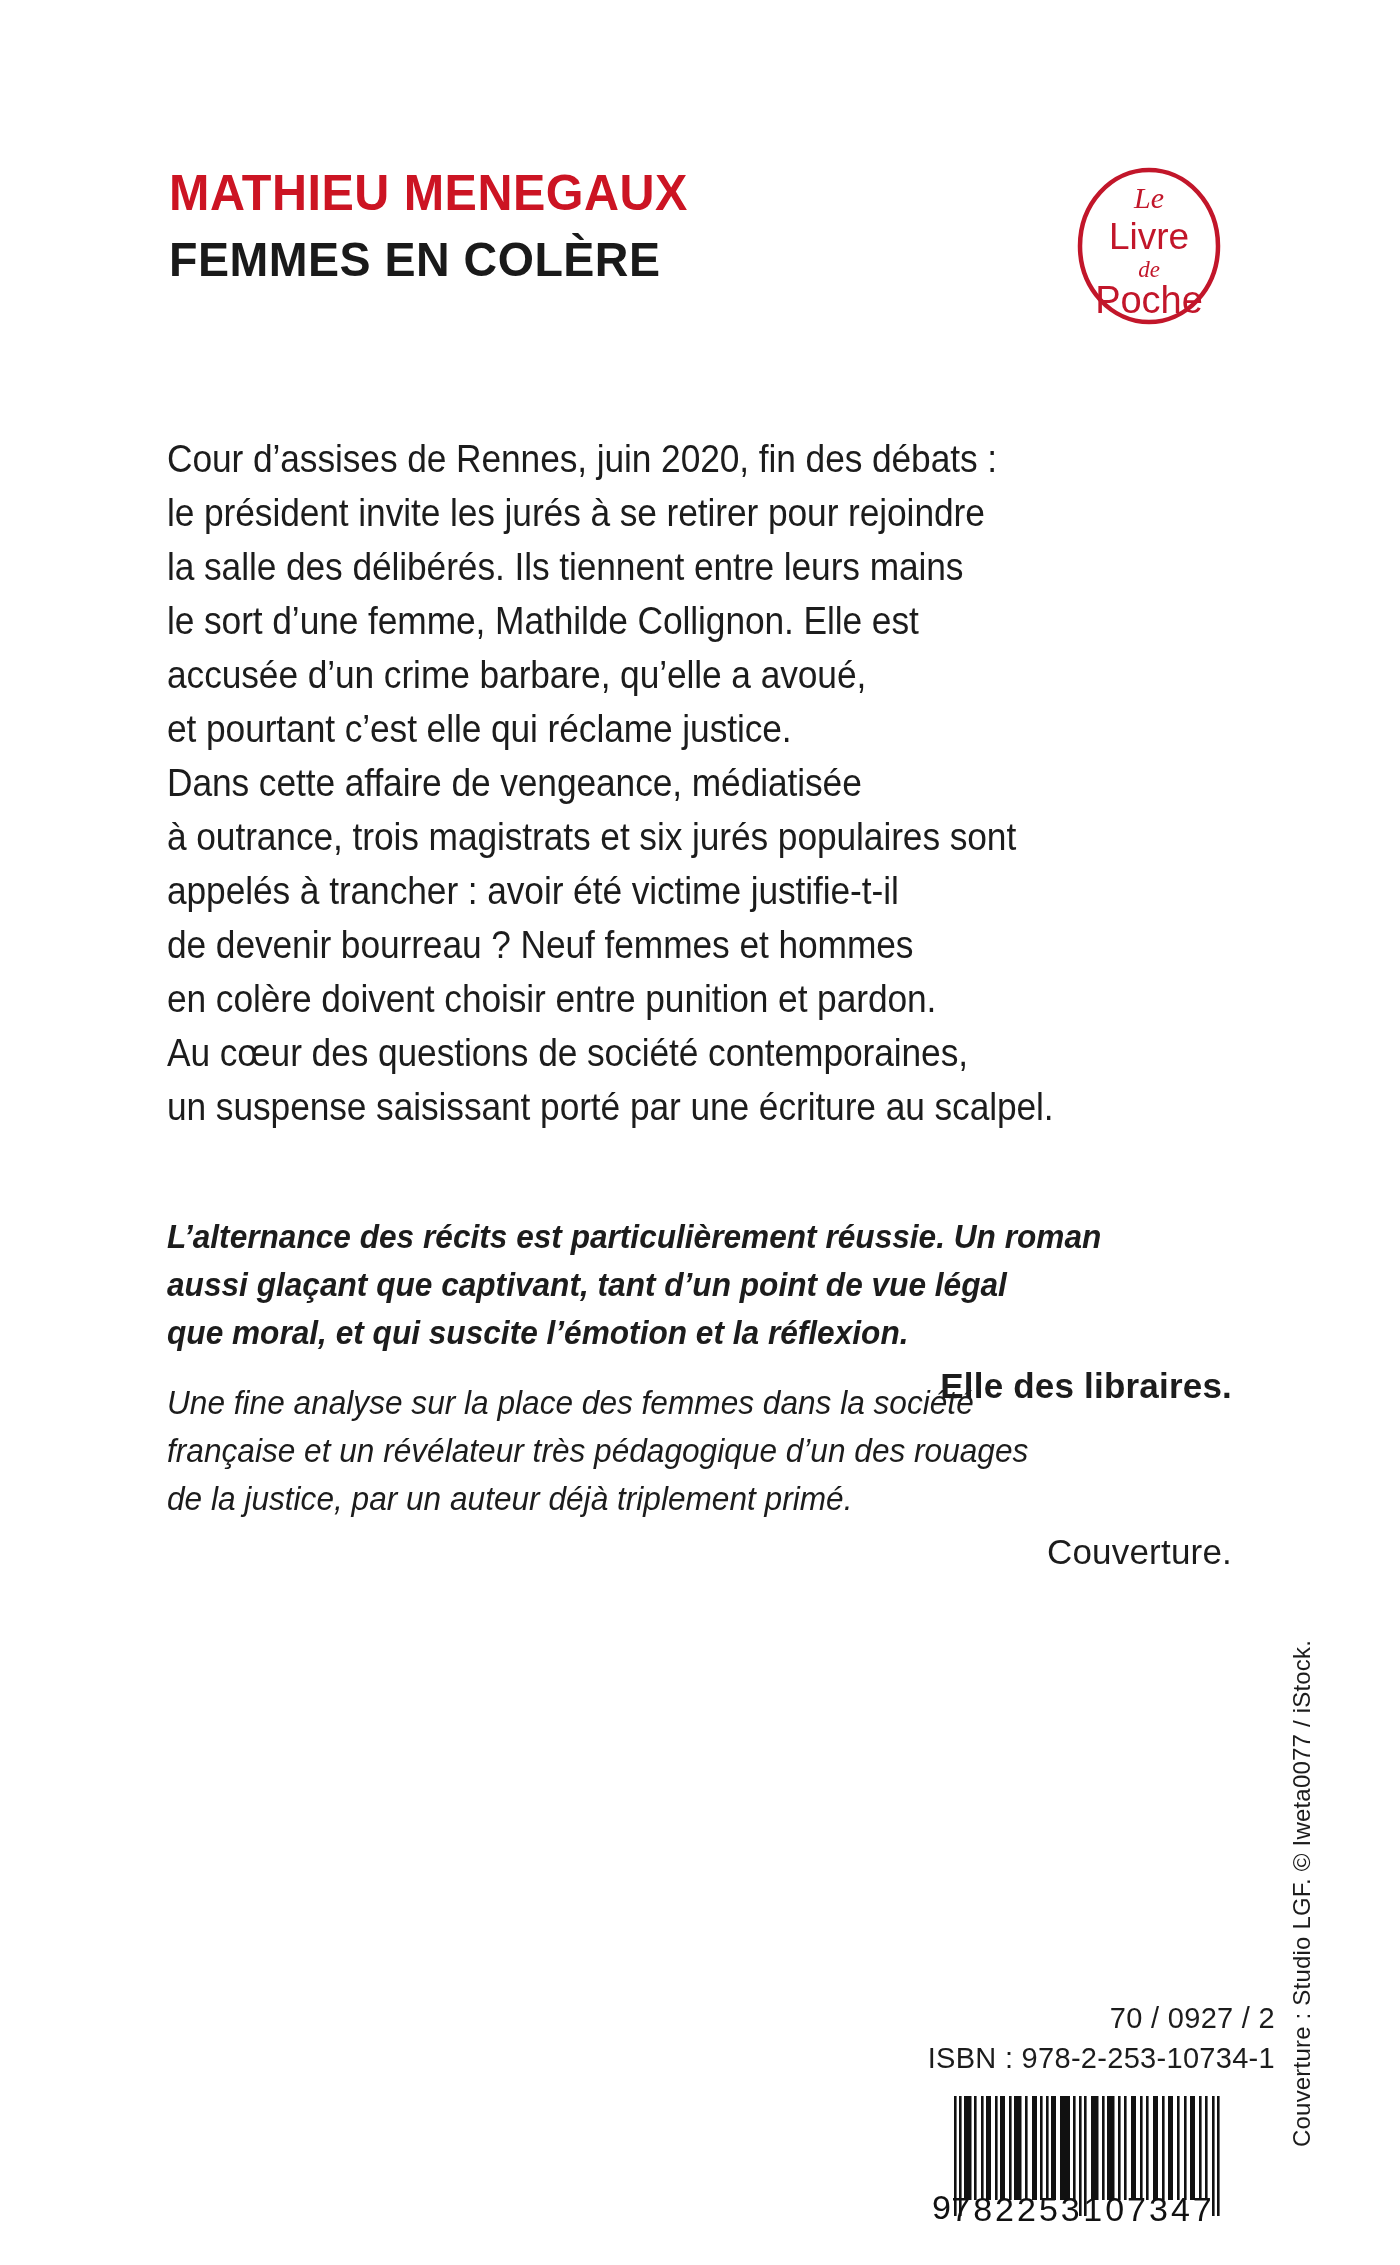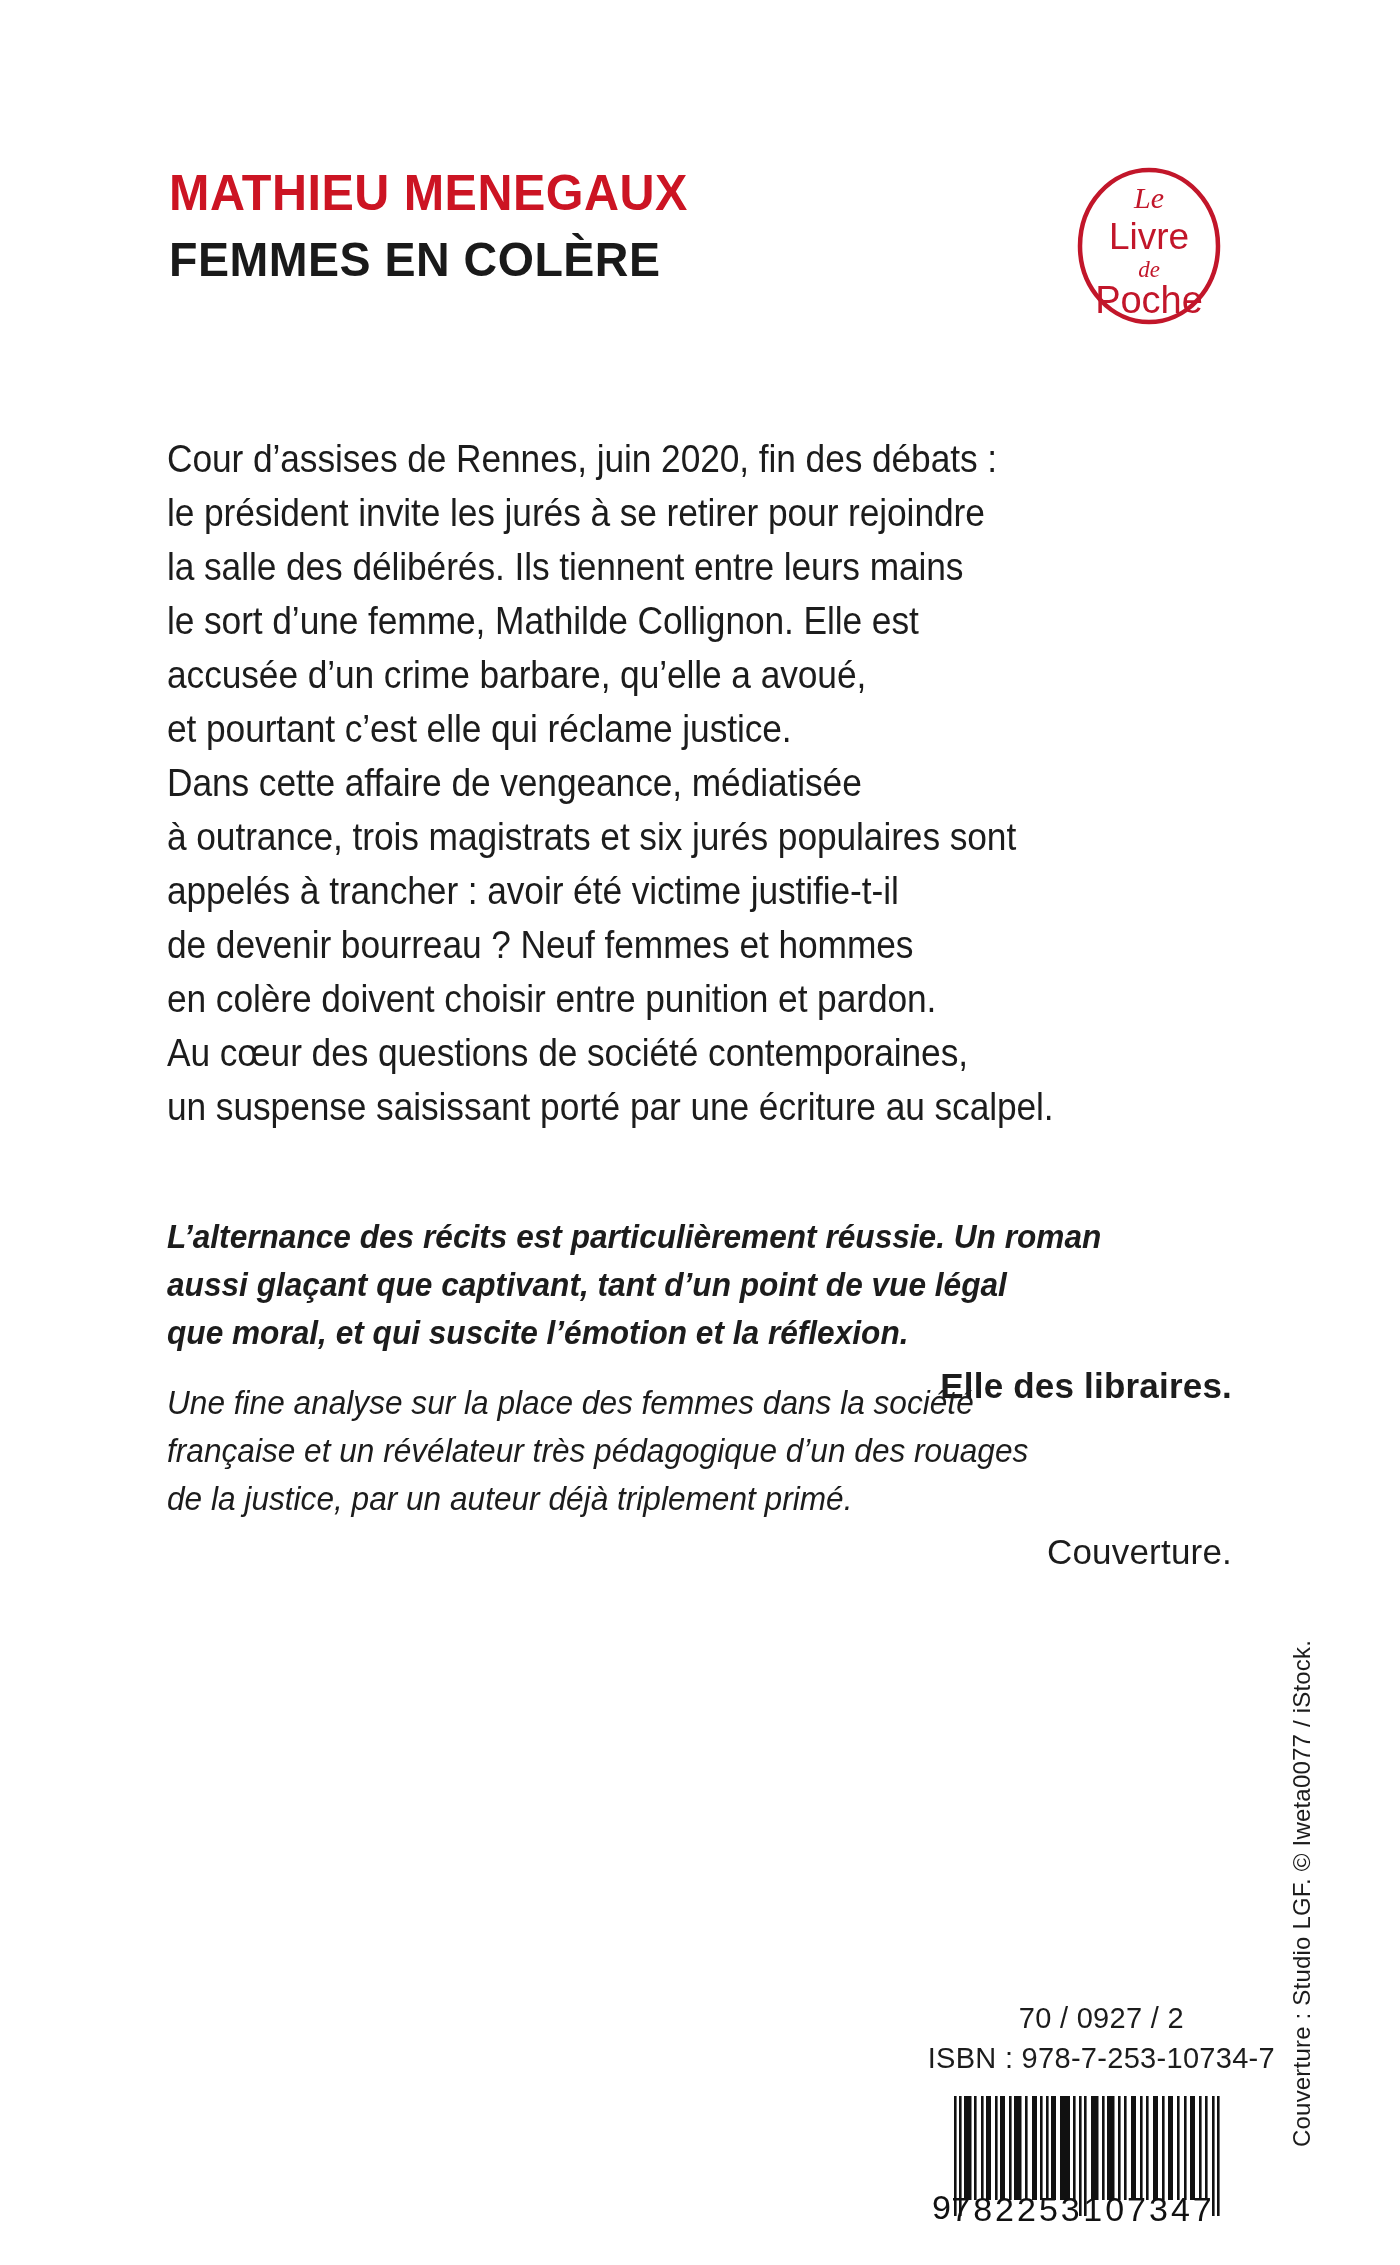--- a/index.html
+++ b/index.html
@@ -121,21 +121,21 @@
   .isbn-block {
     position: absolute;
     right: 125px;
     top: 1998px;
     text-align: right;
     font-size: 29px;
     line-height: 40px;
     letter-spacing: 0.3px;
     color: #1c1c1c;
   }
-  .isbn-block div { white-space: nowrap; text-align: center; }
+  .isbn-block div { white-space: nowrap; }
 
   
   .barcode {
     position: absolute;
     left: 912px;
     top: 2094px;
     width: 340px;
     height: 158px;
   }
   .barcode svg { display: block; width: 340px; height: 158px; }
@@ -185,21 +185,21 @@
   <span class="ln">Une fine analyse sur la place des femmes dans la société</span>
   <span class="ln">française et un révélateur très pédagogique d’un des rouages</span>
   <span class="ln">de la justice, par un auteur déjà triplement primé.</span>
   <span class="attribution">Couverture.</span>
 </div>
 
 <div class="cover-credit">Couverture : Studio LGF. © Iweta0077 / iStock.</div>
 
 <div class="isbn-block">
   <div>70 / 0927 / 2</div>
-  <div>ISBN : 978-7-253-10734-7</div>
+  <div>ISBN : 978-2-253-10734-1</div>
 </div>
 
 <div class="barcode">
   <svg viewBox="0 0 340 158" xmlns="http://www.w3.org/2000/svg">
     <g fill="#111111">
 
       <rect x="42" y="2" width="2.6" height="120"></rect>
       <rect x="47" y="2" width="2.6" height="120"></rect>
 
       <rect x="52" y="2" width="7.5" height="104"></rect>

